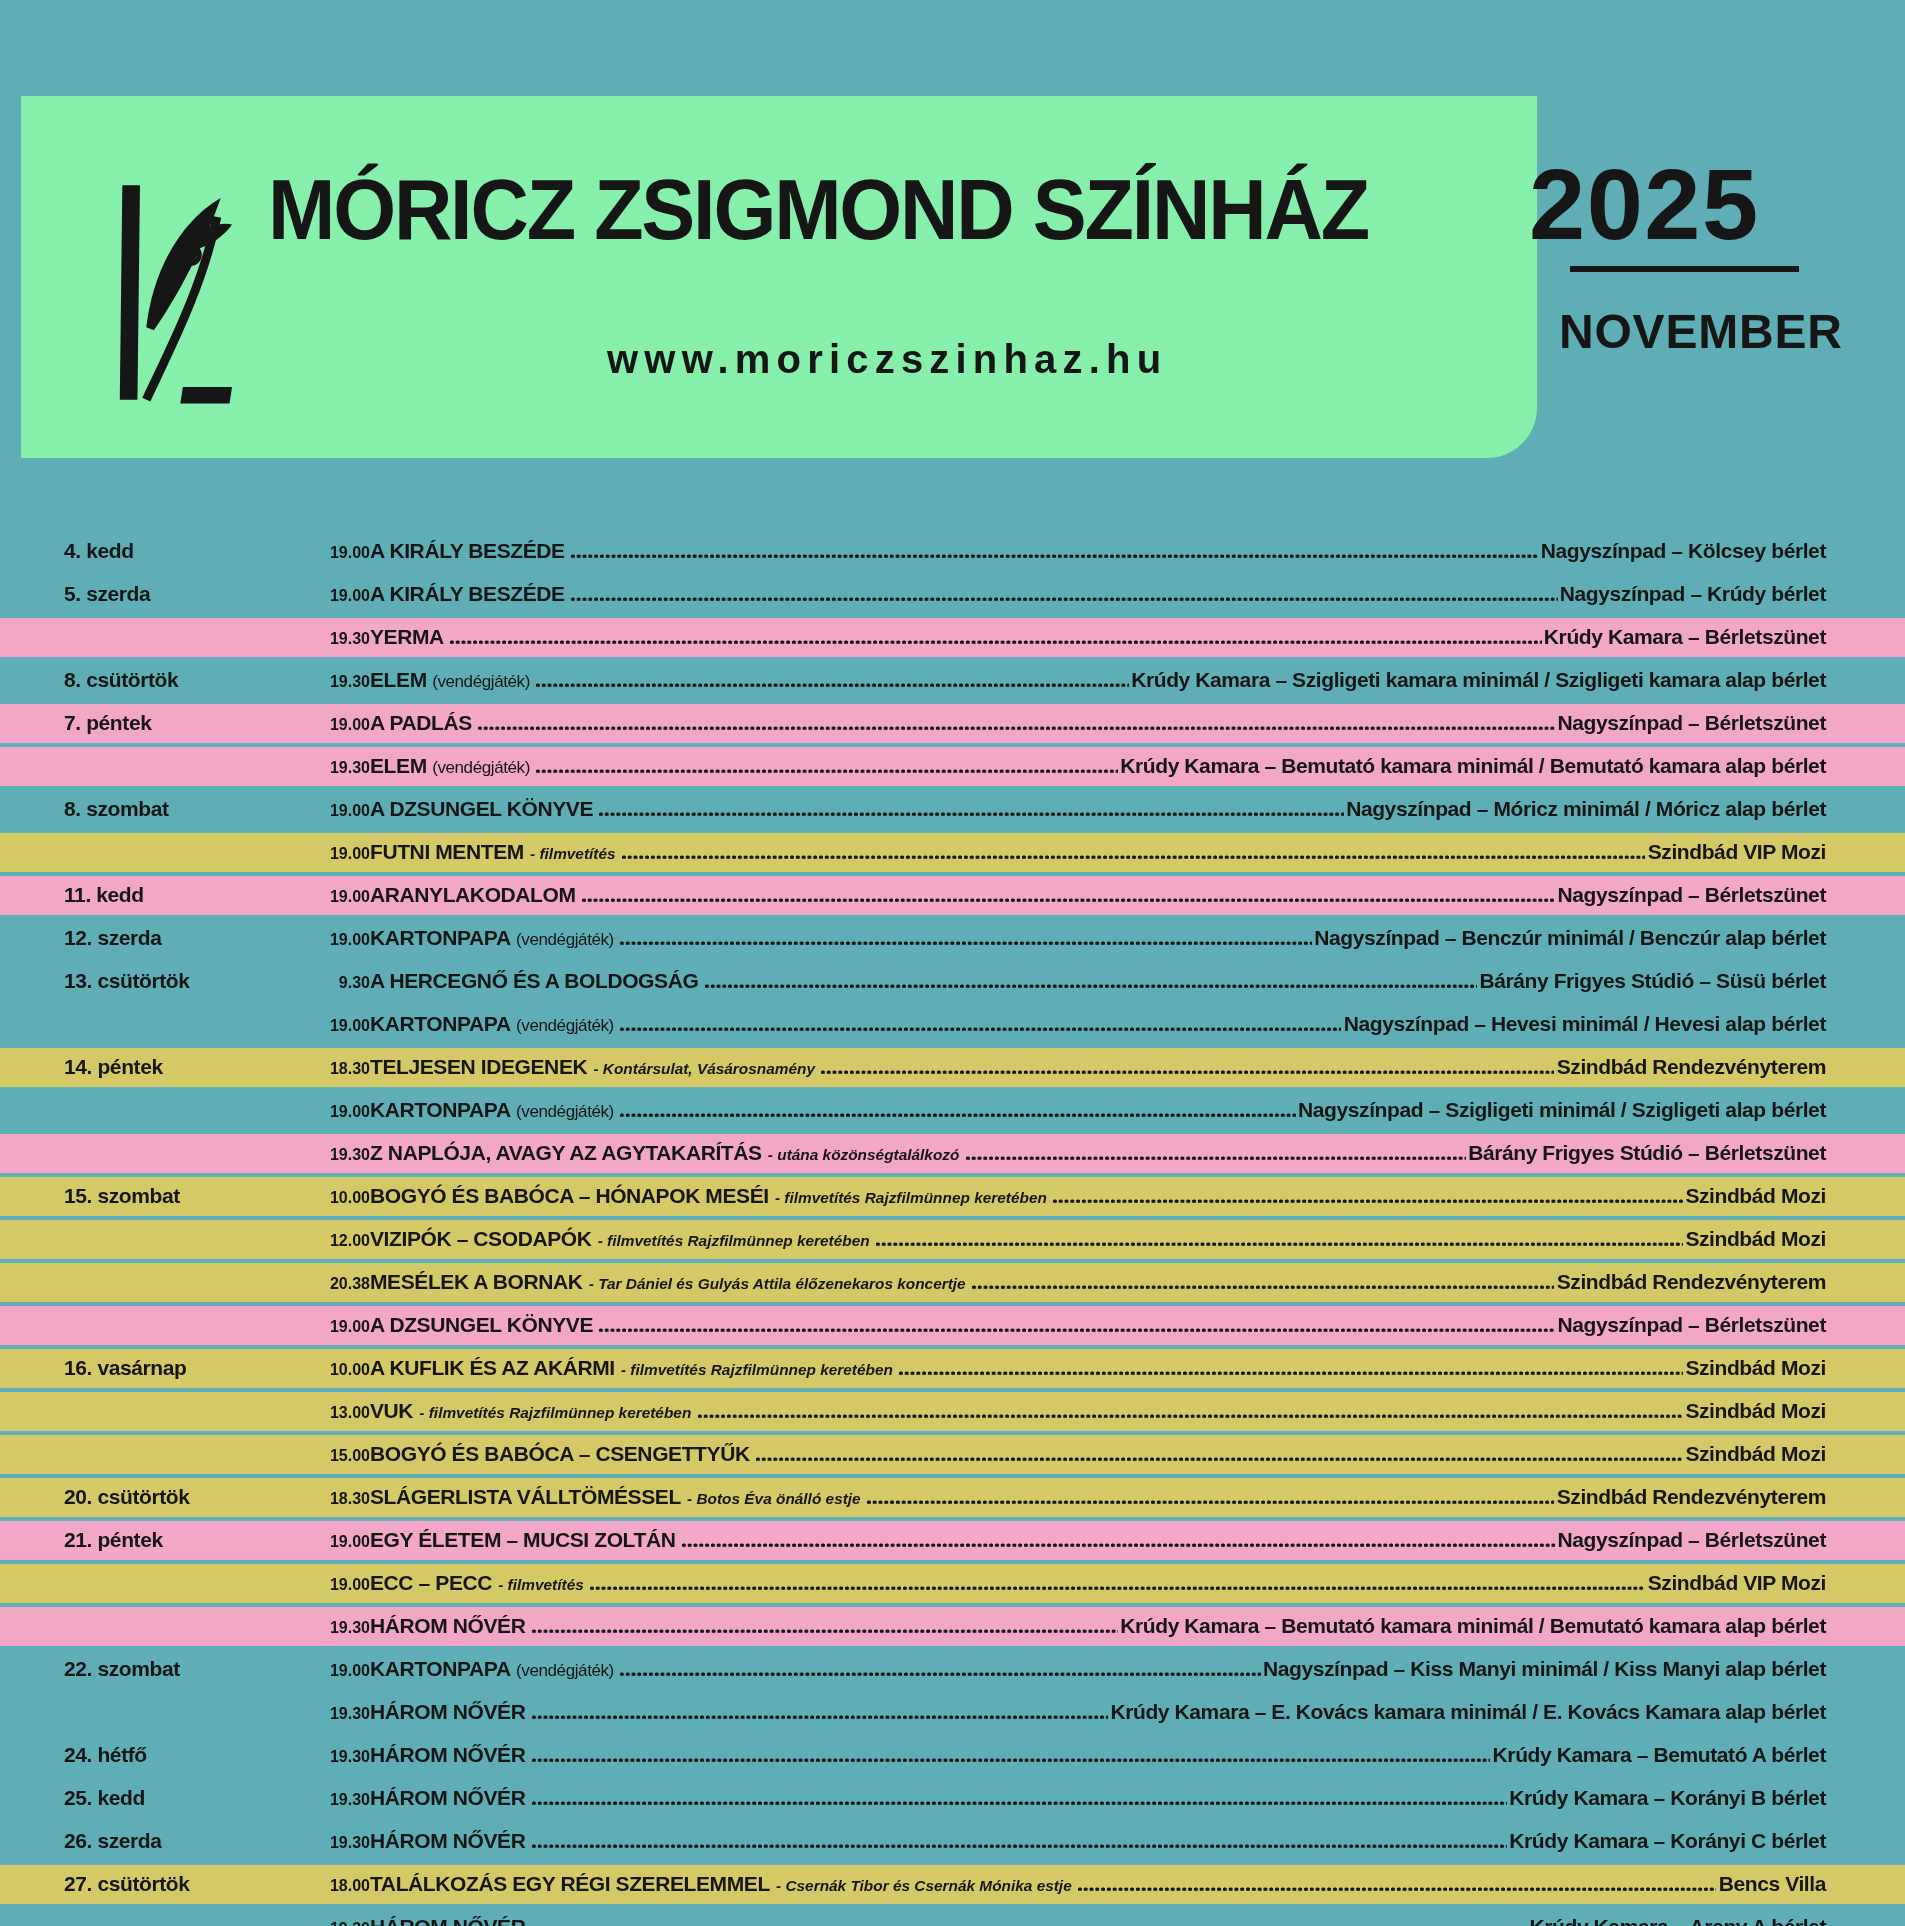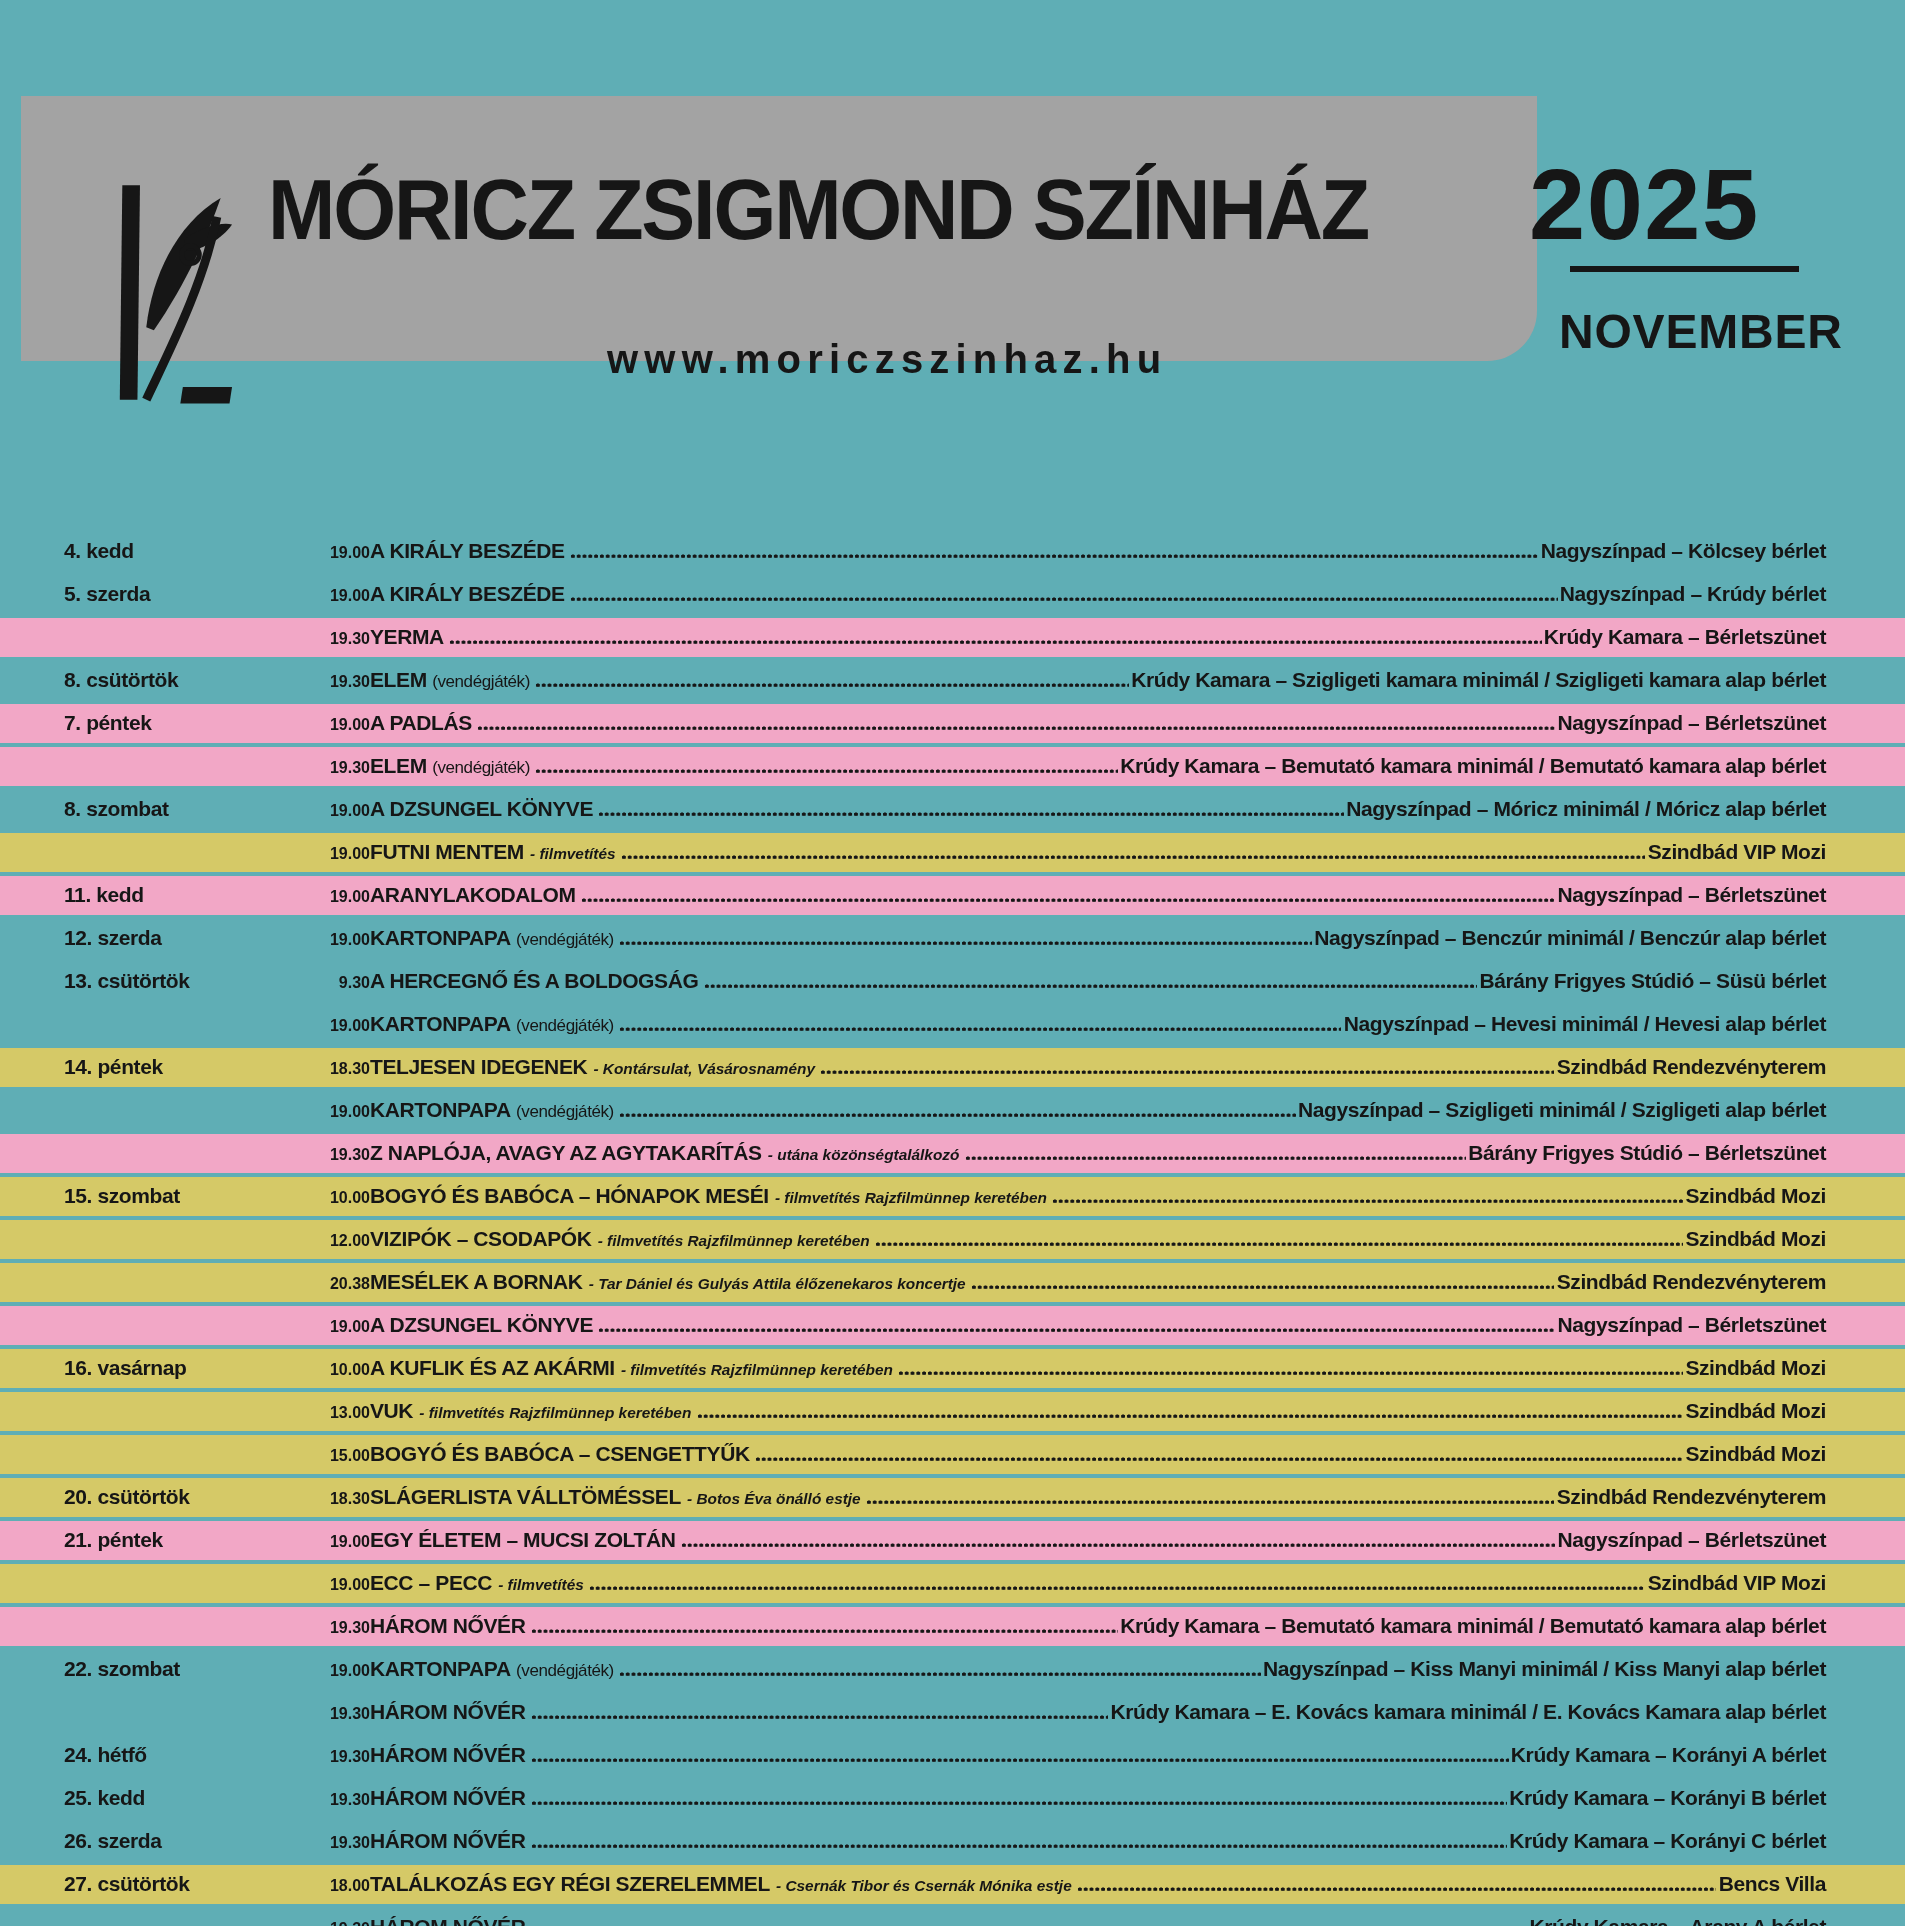--- a/index.html
+++ b/index.html
@@ -1,21 +1,21 @@
 <!DOCTYPE html>
 <html lang="hu" style="font-size:6.2px"><head>
 <meta charset="utf-8">
 <style>
   html,body{margin:0;padding:0;}
   body{width:1906px;height:2707px;position:relative;background:#5FAEB5;
        font-family:"Liberation Sans",sans-serif;color:#161616;overflow:hidden;}
 
   
-  .header-panel{position:absolute;left:21px;top:96px;width:1516px;height:265px;
-                background:#a3a3a3;border-radius:0 0 50px 0;}
+  .header-panel{position:absolute;left:21px;top:96px;width:1516px;height:362px;
+                background:#86efac;border-radius:0 0 50px 0;}
   .theater-logo{position:absolute;left:87px;top:83px;width:127px;height:227px;}
   .page-title{position:absolute;left:247px;top:64px;font-size:86px;font-weight:bold;
               letter-spacing:-2.3px;white-space:nowrap;transform:scaleX(.94);transform-origin:left;}
   .site-url{position:absolute;left:586px;top:241px;font-size:40px;font-weight:bold;
             letter-spacing:6.2px;white-space:nowrap;}
   .year{position:absolute;left:1529px;top:154px;font-size:101px;font-weight:bold;line-height:1;
         letter-spacing:1.5px;}
   .year-underline{position:absolute;left:1570px;top:266px;width:229px;height:6.2px;background:#161616;}
   .month{position:absolute;left:1559px;top:304px;font-size:48px;font-weight:bold;letter-spacing:0.8px;}
 
@@ -307,21 +307,21 @@
         <div class="leader"></div>
         <span class="c-venue">Krúdy Kamara – E. Kovács kamara minimál / E. Kovács Kamara alap bérlet</span>
       </div>
     </div>
     <div class="row teal">
       <div class="row-inner">
         <span class="c-date">24. hétfő</span>
         <span class="c-time">19.30</span>
         <span class="c-title">HÁROM NŐVÉR</span>
         <div class="leader"></div>
-        <span class="c-venue">Krúdy Kamara – Korányi A bérlet</span>
+        <span class="c-venue">Krúdy Kamara – Bemutató A bérlet</span>
       </div>
     </div>
     <div class="row teal">
       <div class="row-inner">
         <span class="c-date">25. kedd</span>
         <span class="c-time">19.30</span>
         <span class="c-title">HÁROM NŐVÉR</span>
         <div class="leader"></div>
         <span class="c-venue">Krúdy Kamara – Korányi B bérlet</span>
       </div>

